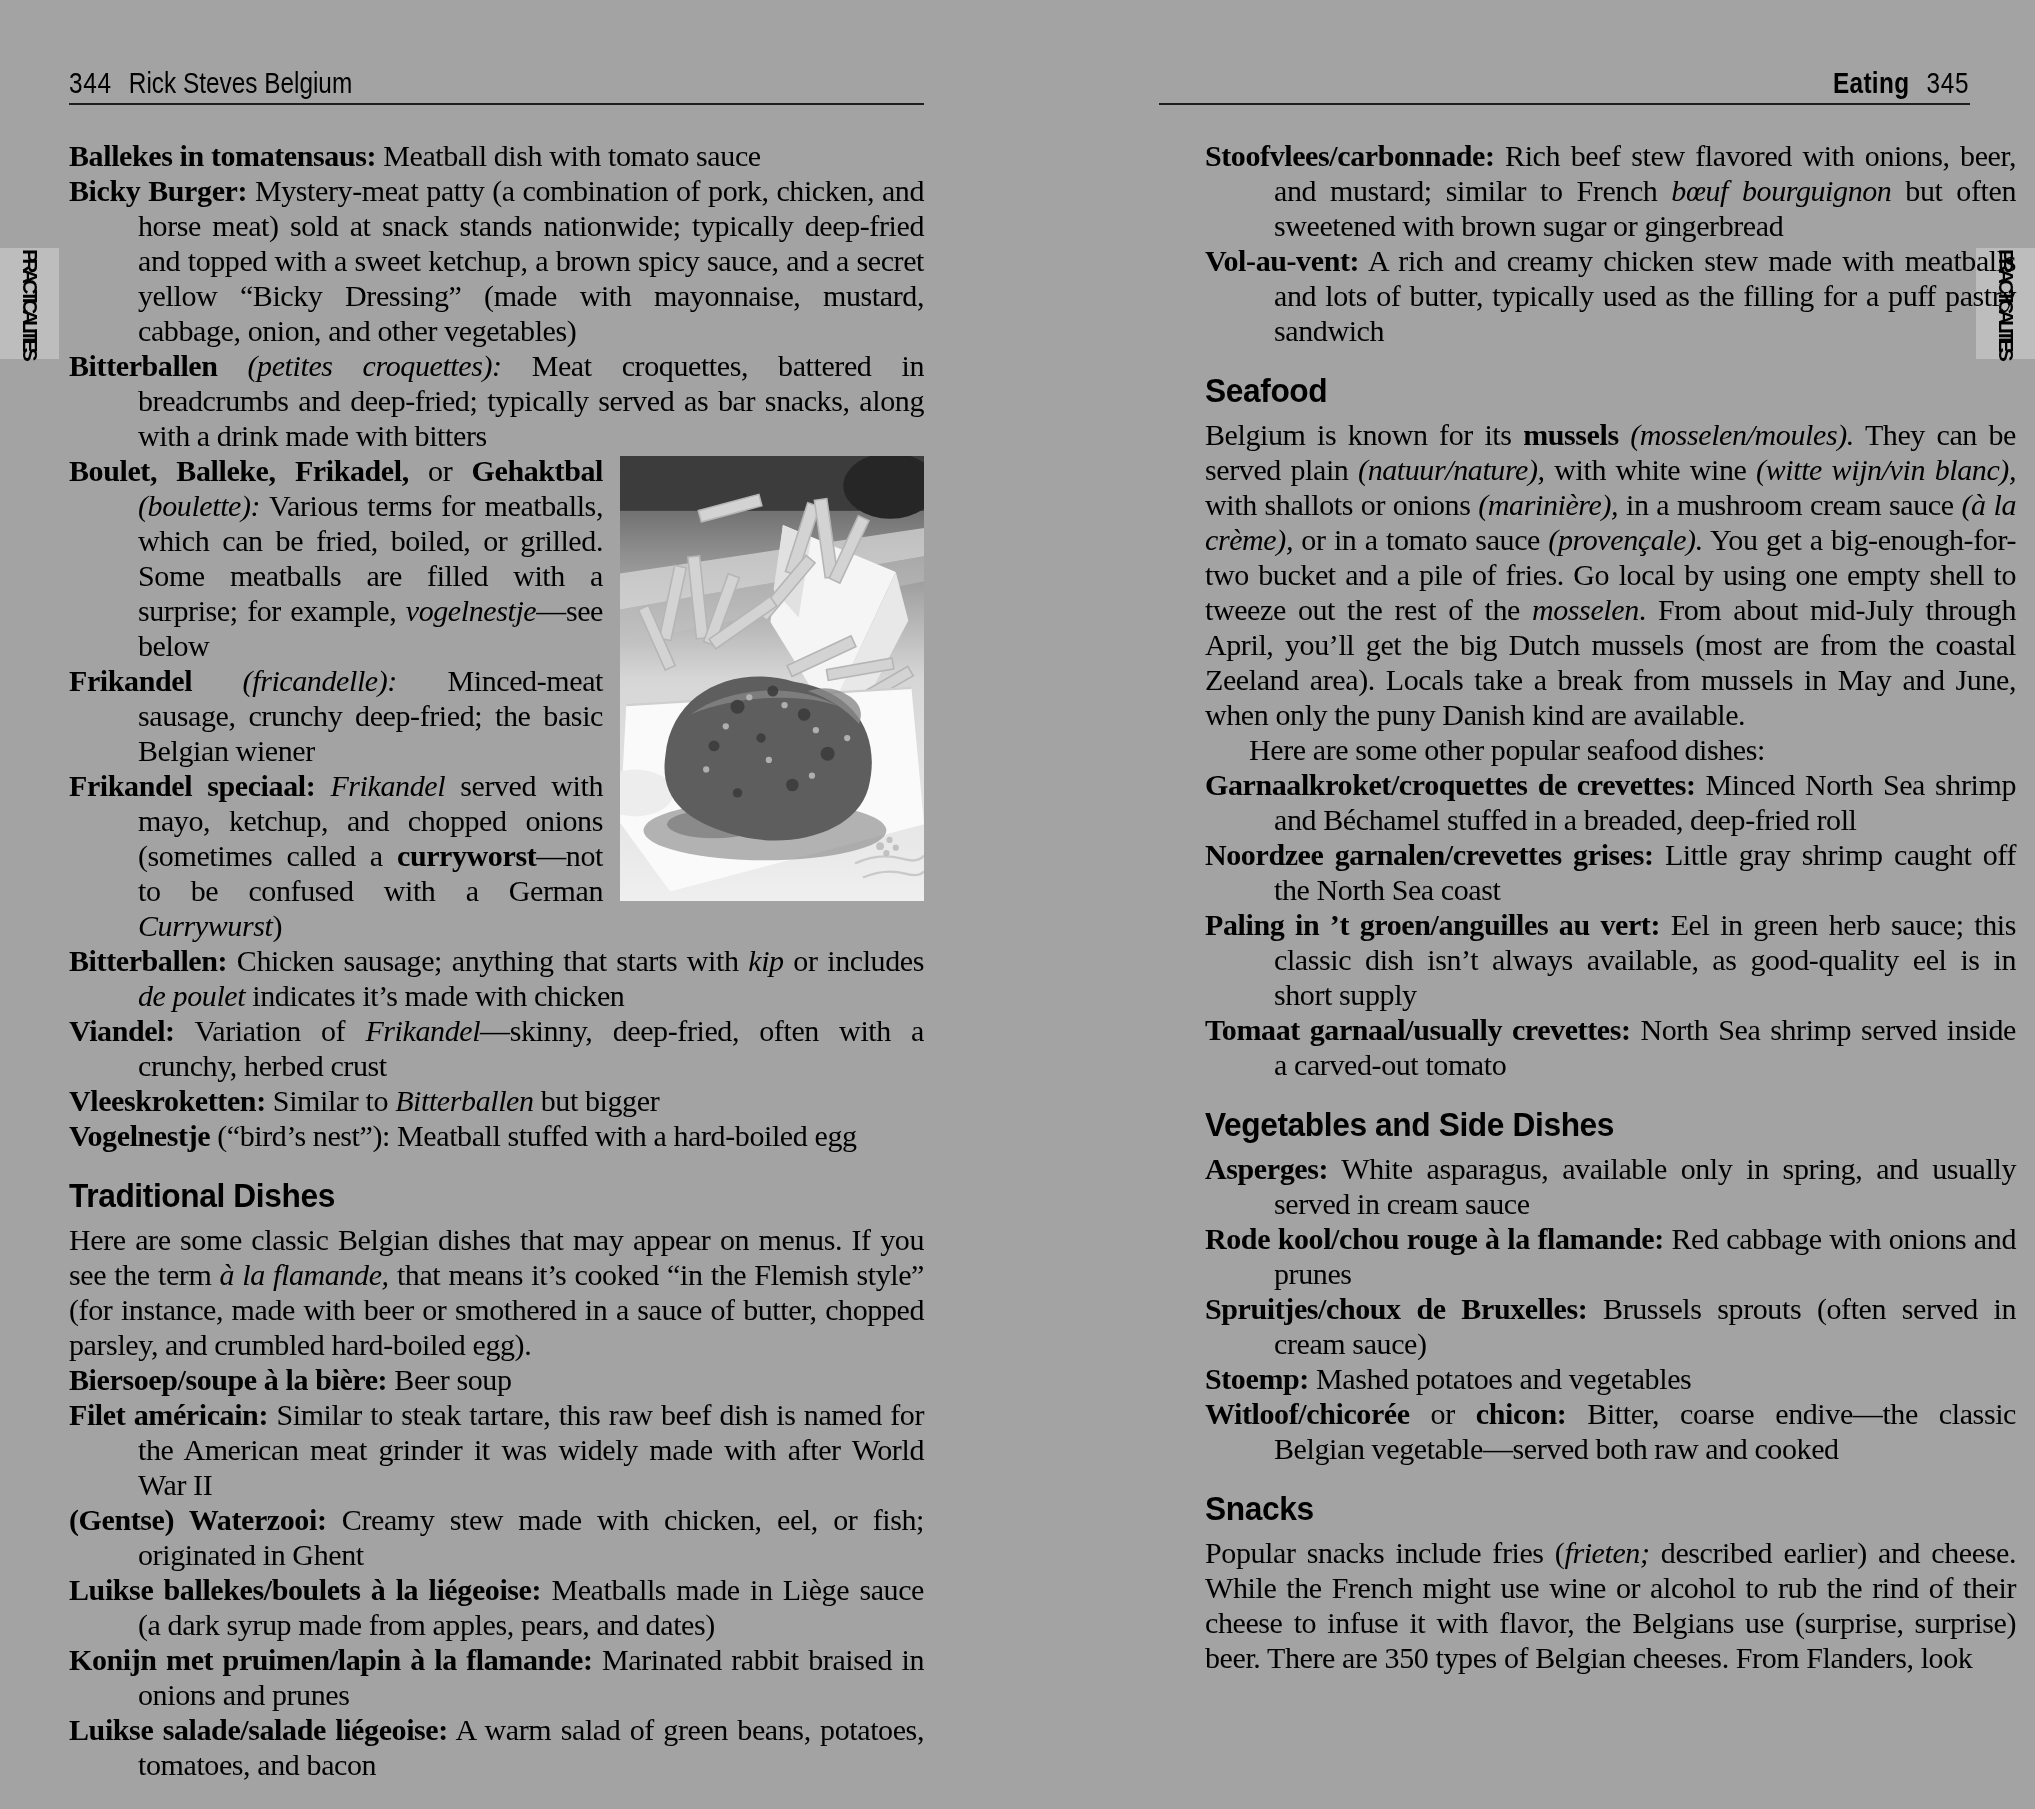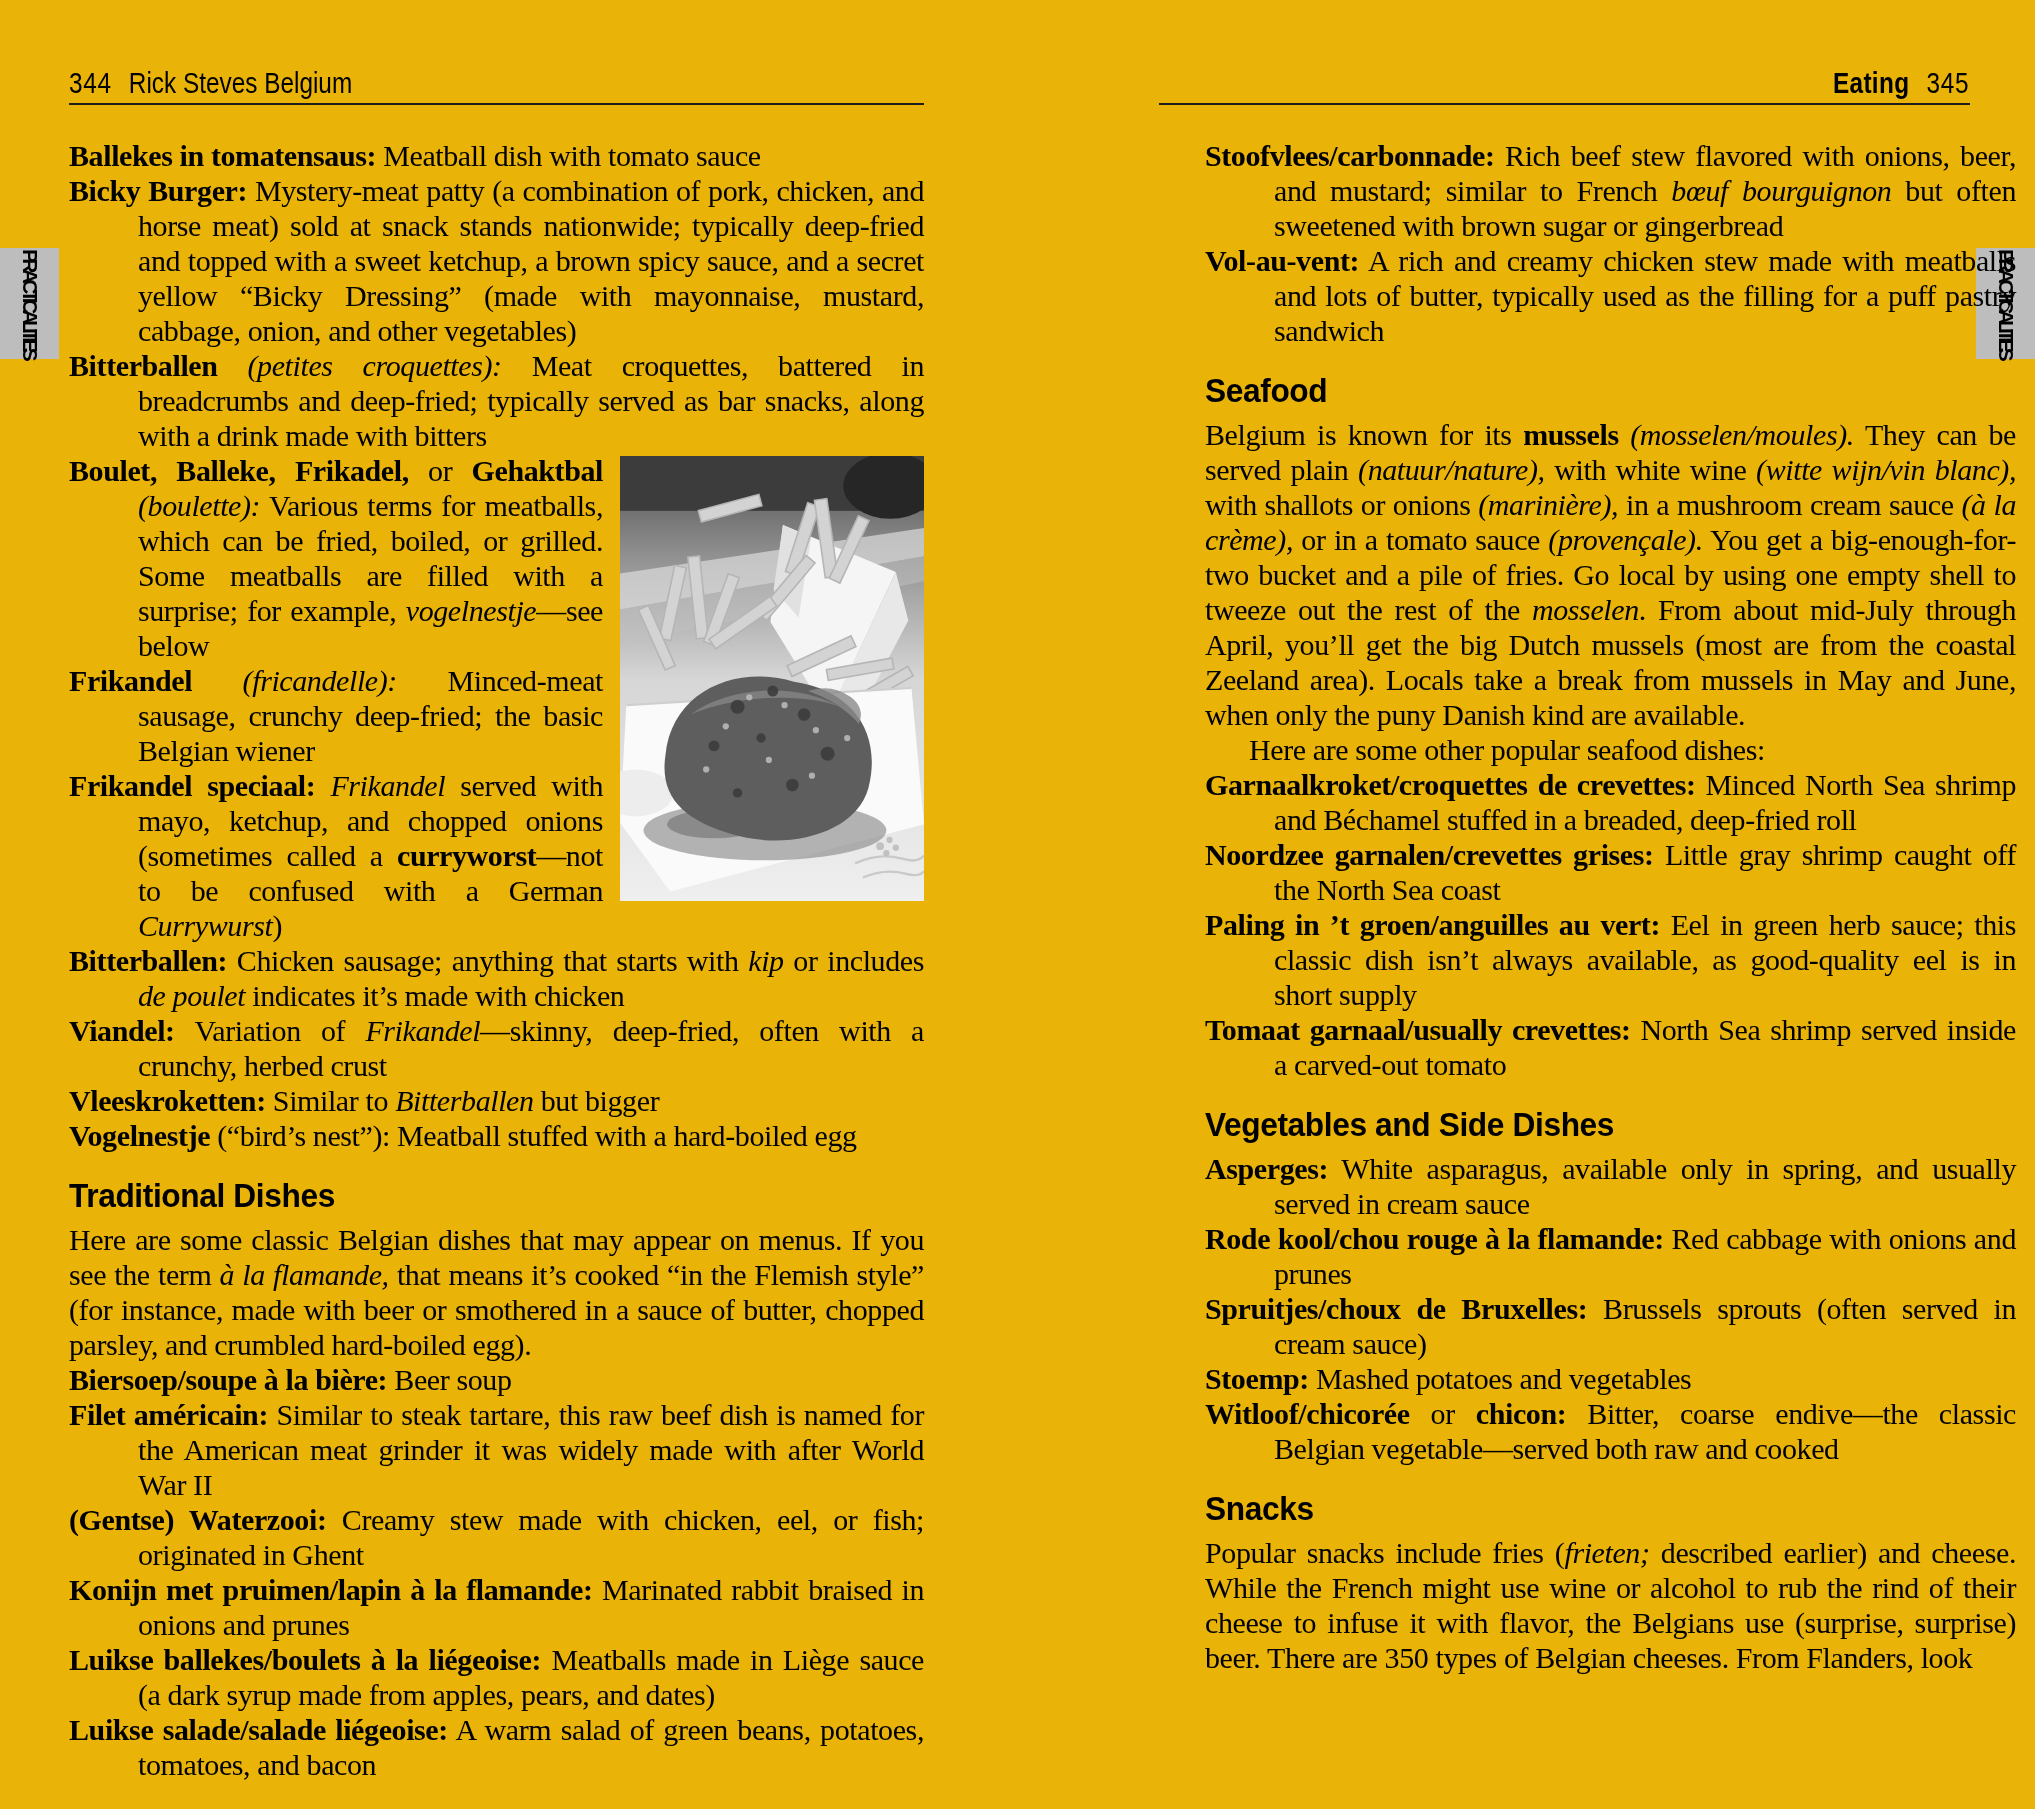--- a/index.html
+++ b/index.html
@@ -1,16 +1,16 @@
 <!DOCTYPE html>
 <html style="font-size:12.5px"><head>
 <meta charset="utf-8">
 <style>
   html,body{margin:0;padding:0;background:#ffffff;}
-  .spread{position:relative;width:2035px;height:1809px;background:#eab308;overflow:hidden;
+  .spread{position:relative;width:2035px;height:1809px;background:#a3a3a3;overflow:hidden;
           font-family:"Liberation Serif",serif;color:#000;}
   
   .pg-header{position:absolute;top:67px;font-family:"Liberation Sans",sans-serif;
              font-size:29px;white-space:nowrap;}
   .pg-header.left{left:69px;transform:scaleX(.84);transform-origin:left center;}
   .pg-header.right{right:66px;transform:scaleX(.84);transform-origin:right center;}
   .pg-num{font-weight:400;letter-spacing:0.8px;}
   .pg-title{font-weight:500;margin-left:20.4px;}
   .pg-title-bold{font-weight:700;margin-right:20.4px;letter-spacing:0.4px;}
   .rule{position:absolute;top:103px;height:2.3px;background:#1d1d1d;}
@@ -157,22 +157,22 @@
       <p class="entry"><span class="bi">Frikandel speciaal:</span><span class="i"> Frikandel</span><span class="r"> served with mayo, ketchup, and chopped onions (sometimes called a </span><span class="bi">curryworst</span><span class="r">—not to be confused with a German </span><span class="i">Currywurst</span><span class="r">)</span></p>
       <p class="entry"><span class="bi">Bitterballen:</span><span class="r"> Chicken sausage; anything that starts with </span><span class="i">kip</span><span class="r"> or includes </span><span class="i">de poulet</span><span class="r"> indicates it’s made with chicken</span></p>
       <p class="entry"><span class="bi">Viandel:</span><span class="r"> Variation of </span><span class="i">Frikandel</span><span class="r">—skinny, deep-fried, often with a crunchy, herbed crust</span></p>
       <p class="entry"><span class="bi">Vleeskroketten:</span><span class="r"> Similar to </span><span class="i">Bitterballen</span><span class="r"> but bigger</span></p>
       <p class="entry"><span class="bi">Vogelnestje</span><span class="r"> (“bird’s nest”): Meatball stuffed with a hard-boiled egg</span></p>
       <div class="heading">Traditional Dishes</div>
       <p class="para"><span class="r">Here are some classic Belgian dishes that may appear on menus. If you see the term </span><span class="i">à la flamande,</span><span class="r"> that means it’s cooked “in the Flemish style” (for instance, made with beer or smothered in a sauce of butter, chopped parsley, and crumbled hard-boiled egg).</span></p>
       <p class="entry"><span class="bi">Biersoep/soupe à la bière:</span><span class="r"> Beer soup</span></p>
       <p class="entry"><span class="bi">Filet américain:</span><span class="r"> Similar to steak tartare, this raw beef dish is named for the American meat grinder it was widely made with after World War II</span></p>
       <p class="entry"><span class="bi">(Gentse) Waterzooi:</span><span class="r"> Creamy stew made with chicken, eel, or fish; originated in Ghent</span></p>
+      <p class="entry"><span class="bi">Luikse ballekes/boulets à la liégeoise:</span><span class="r"> Meatballs made in Liège sauce (a dark syrup made from apples, pears, and dates)</span></p>
       <p class="entry"><span class="bi">Konijn met pruimen/lapin à la flamande:</span><span class="r"> Marinated rabbit braised in onions and prunes</span></p>
-      <p class="entry"><span class="bi">Luikse ballekes/boulets à la liégeoise:</span><span class="r"> Meatballs made in Liège sauce (a dark syrup made from apples, pears, and dates)</span></p>
       <p class="entry"><span class="bi">Luikse salade/salade liégeoise:</span><span class="r"> A warm salad of green beans, potatoes, tomatoes, and bacon</span></p>
     </div>
   <div class="col right">
       <p class="entry"><span class="bi">Stoofvlees/carbonnade:</span><span class="r"> Rich beef stew flavored with onions, beer, and mustard; similar to French </span><span class="i">bœuf bourguignon</span><span class="r"> but often sweetened with brown sugar or gingerbread</span></p>
       <p class="entry"><span class="bi">Vol-au-vent:</span><span class="r"> A rich and creamy chicken stew made with meatballs and lots of butter, typically used as the filling for a puff pastry sandwich</span></p>
       <div class="heading">Seafood</div>
       <p class="para"><span class="r">Belgium is known for its </span><span class="b">mussels</span><span class="i"> (mosselen/moules).</span><span class="r"> They can be served plain </span><span class="i">(natuur/nature),</span><span class="r"> with white wine </span><span class="i">(witte wijn/vin blanc),</span><span class="r"> with shallots or onions </span><span class="i">(marinière),</span><span class="r"> in a mushroom cream sauce </span><span class="i">(à la crème),</span><span class="r"> or in a tomato sauce </span><span class="i">(provençale).</span><span class="r"> You get a big-enough-for-two bucket and a pile of fries. Go local by using one empty shell to tweeze out the rest of the </span><span class="i">mosselen</span><span class="r">. From about mid-July through April, you’ll get the big Dutch mussels (most are from the coastal Zeeland area). Locals take a break from mussels in May and June, when only the puny Danish kind are available.</span></p>
       <p class="para indented"><span class="r">Here are some other popular seafood dishes:</span></p>
       <p class="entry"><span class="bi">Garnaalkroket/croquettes de crevettes:</span><span class="r"> Minced North Sea shrimp and Béchamel stuffed in a breaded, deep-fried roll</span></p>
       <p class="entry"><span class="bi">Noordzee garnalen/crevettes grises:</span><span class="r"> Little gray shrimp caught off the North Sea coast</span></p>

